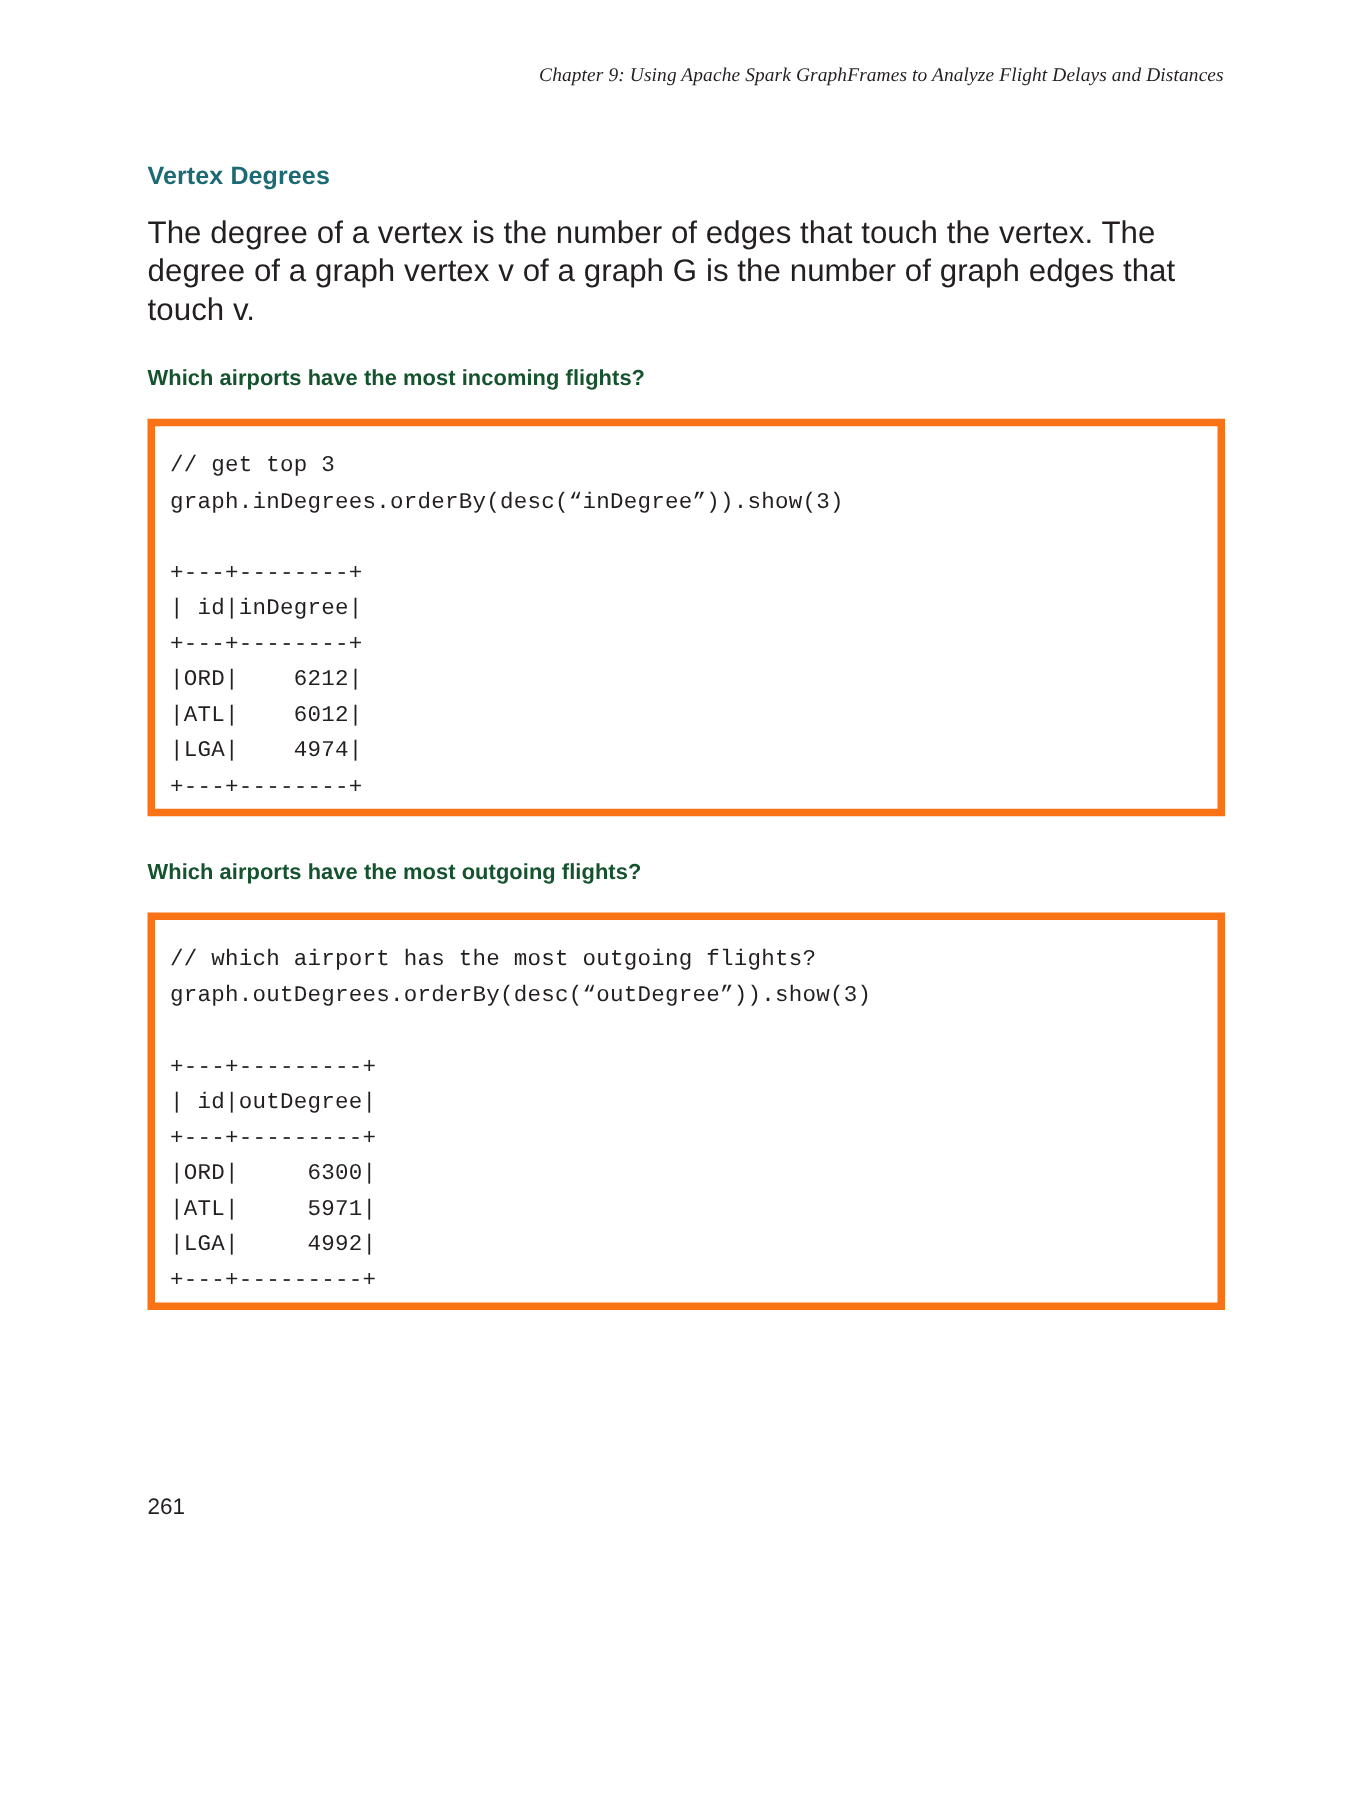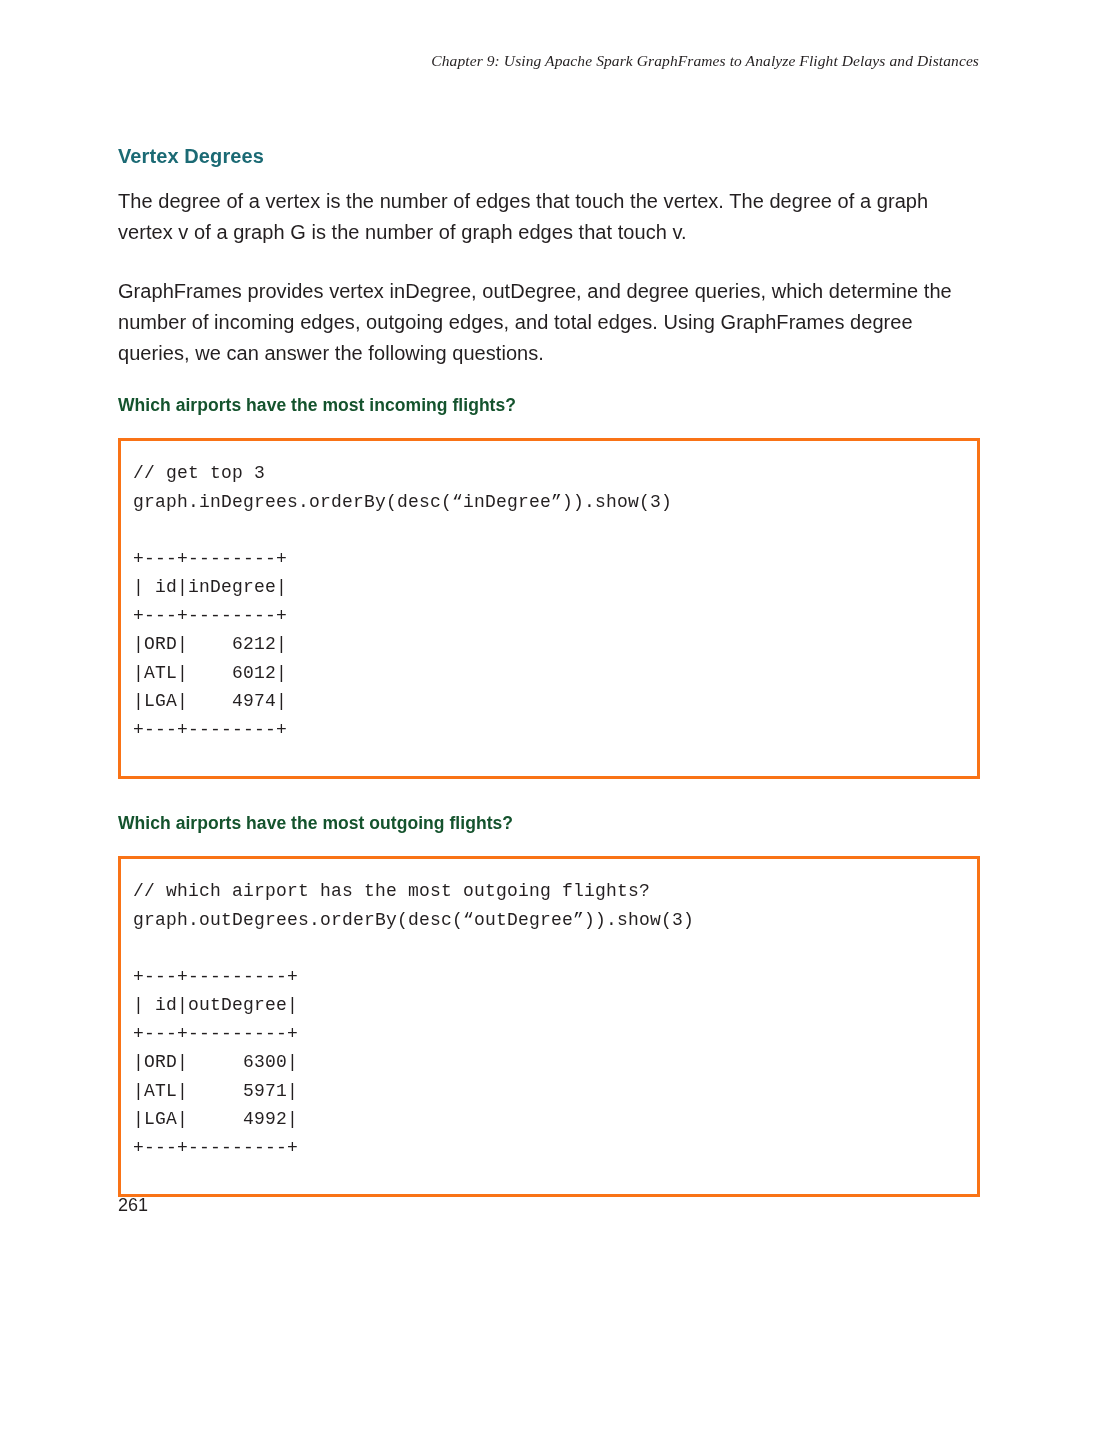--- a/index.html
+++ b/index.html
@@ -31,51 +31,50 @@
     font-size: 15.5px;
     color: #231f20;
     letter-spacing: 0.1px;
     white-space: nowrap;
   }
   .content {
     position: absolute;
     left: 118px;
     top: 130px;
     width: 862px;
-    margin-top: 15px;
   }
   h2.section-title {
     margin: 0 0 18px 0;
     font-size: 20px;
     font-weight: bold;
     color: #1b6a74;
     letter-spacing: 0.1px;
   }
   p.body-text {
     margin: 0 0 28px 0;
-    font-size: 20px;
+    font-size: 25px;
     line-height: 31px;
     color: #231f20;
     letter-spacing: 0.05px;
   }
   p.body-text.tight {
     margin-bottom: 26px;
   }
   h3.question {
     margin: 0 0 22px 0;
     font-size: 17.5px;
     font-weight: bold;
     color: #14532d;
     letter-spacing: 0.05px;
   }
   .code-box {
-    border: 3px solid #f97316;
+    border: 6px solid #f97316;
     box-sizing: border-box;
     width: 862px;
-    padding: 18px 0 32px 12px;
+    padding: 18px 0 3px 12px;
     margin: 0 0 34px 0;
     background: #ffffff;
   }
   .code-box pre {
     margin: 0;
     font-family: "Liberation Mono", monospace;
     font-size: 18px;
     line-height: 28.5px;
     color: #231f20;
     white-space: pre;
@@ -95,21 +94,20 @@
 <div class="page">
 
   <div class="running-head">Chapter 9: Using Apache Spark GraphFrames to Analyze Flight Delays and Distances</div>
 
   <div class="content">
 
     <h2 class="section-title">Vertex Degrees</h2>
 
     <p class="body-text">The degree of a vertex is the number of edges that touch the vertex. The degree of a graph vertex v of a graph G is the number of graph edges that touch v.</p>
 
-    <p class="body-text tight">GraphFrames provides vertex inDegree, outDegree, and degree queries, which determine the number of incoming edges, outgoing edges, and total edges. Using GraphFrames degree queries, we can answer the following questions.</p>
 
     <h3 class="question">Which airports have the most incoming flights?</h3>
 
     <div class="code-box">
       <pre>// get top 3
 graph.inDegrees.orderBy(desc(“inDegree”)).show(3)
 
 +---+--------+
 | id|inDegree|
 +---+--------+

